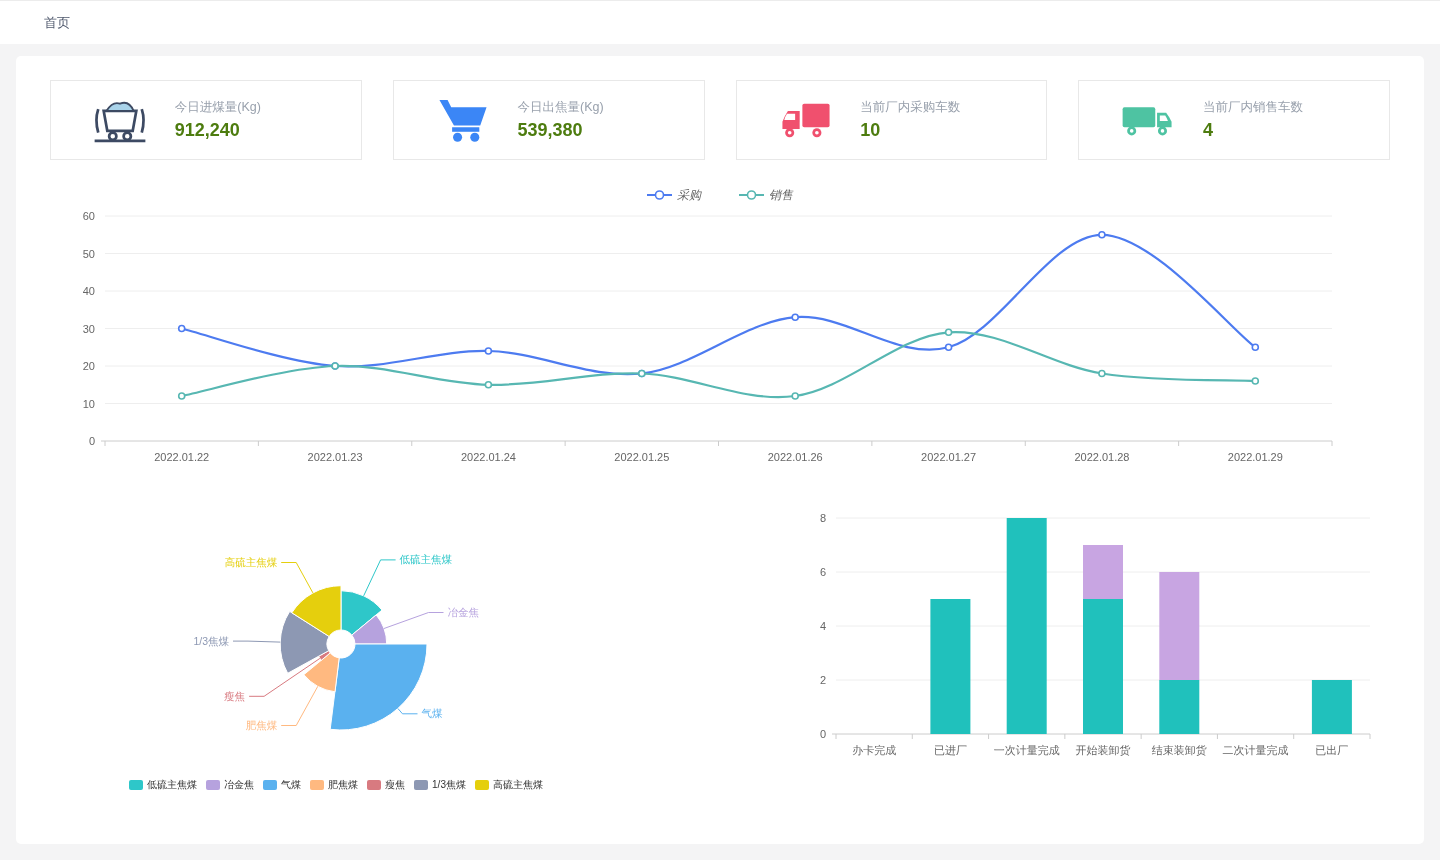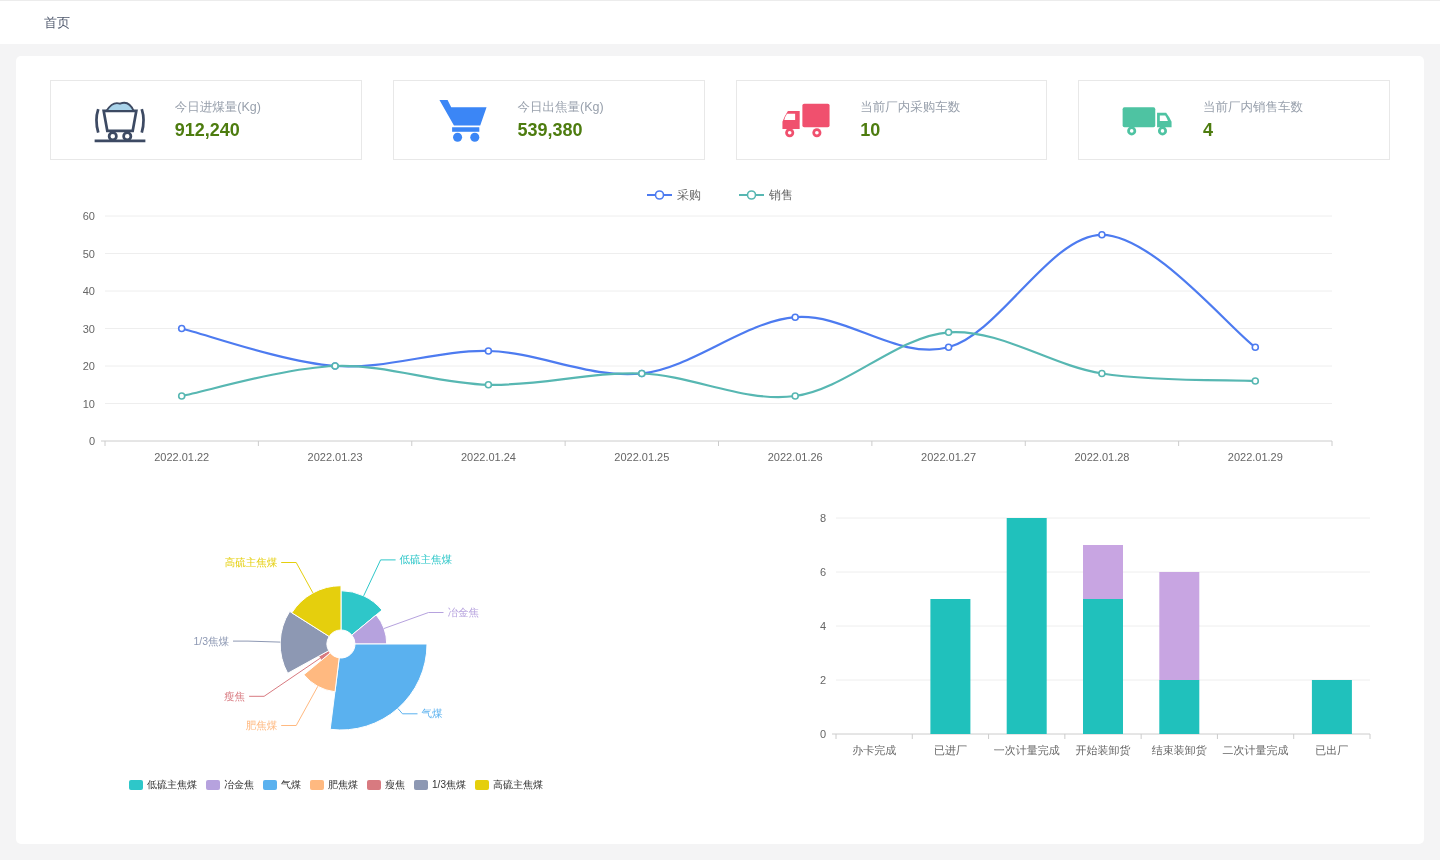--- a/index.html
+++ b/index.html
@@ -8,21 +8,21 @@
   .breadcrumb { font-size:13px; color:#515a6e; cursor:pointer; }
   .content { padding:12px 16px 16px 16px; }
   .panel { background:#fff; border-radius:5px; height:788px; padding:24px 34px 10px 34px; }
   .cards-row { display:flex; gap:31px; }
   .stat-card { flex:1; height:80px; border:1px solid #e8e8e8; background:#fff; display:flex; align-items:center; padding:0 36px 0 40px; }
   .stat-icon { width:58px; height:48px; flex:0 0 58px; }
   .stat-text { margin-left:auto; width:150px; }
   .stat-label { font-size:12.5px; color:#98a0ac; white-space:nowrap; }
   .stat-value { font-size:18px; font-weight:bold; color:#4d7c0f; margin-top:4px; }
   .line-block { margin-top:26px; }
-  .line-legend { display:flex; justify-content:center; gap:38px; align-items:center; height:18px; }
+  .line-legend { display:flex; justify-content:center; gap:38px; align-items:center; height:18px;font-style:italic; }
   .legend-item { display:flex; align-items:center; gap:5px; font-size:12px; color:#666; cursor:pointer; }
   .charts-bottom { display:flex; margin-top:40px; }
   .pie-block { width:480px; margin-left:46px; }
   .pie-legend { display:flex; justify-content:center; gap:9px; margin-top:6px; flex-wrap:nowrap; }
   .pie-legend-item { display:flex; align-items:center; gap:4px; font-size:10px; color:#333; cursor:pointer; white-space:nowrap; }
   .pie-legend-swatch { width:14px; height:10px; border-radius:2px; display:inline-block; }
   .bar-block { margin-left:228px; width:580px; margin-top:-14px; }
   svg text { font-family:"Liberation Sans","DejaVu Sans",sans-serif; }
 </style>
 </head>

